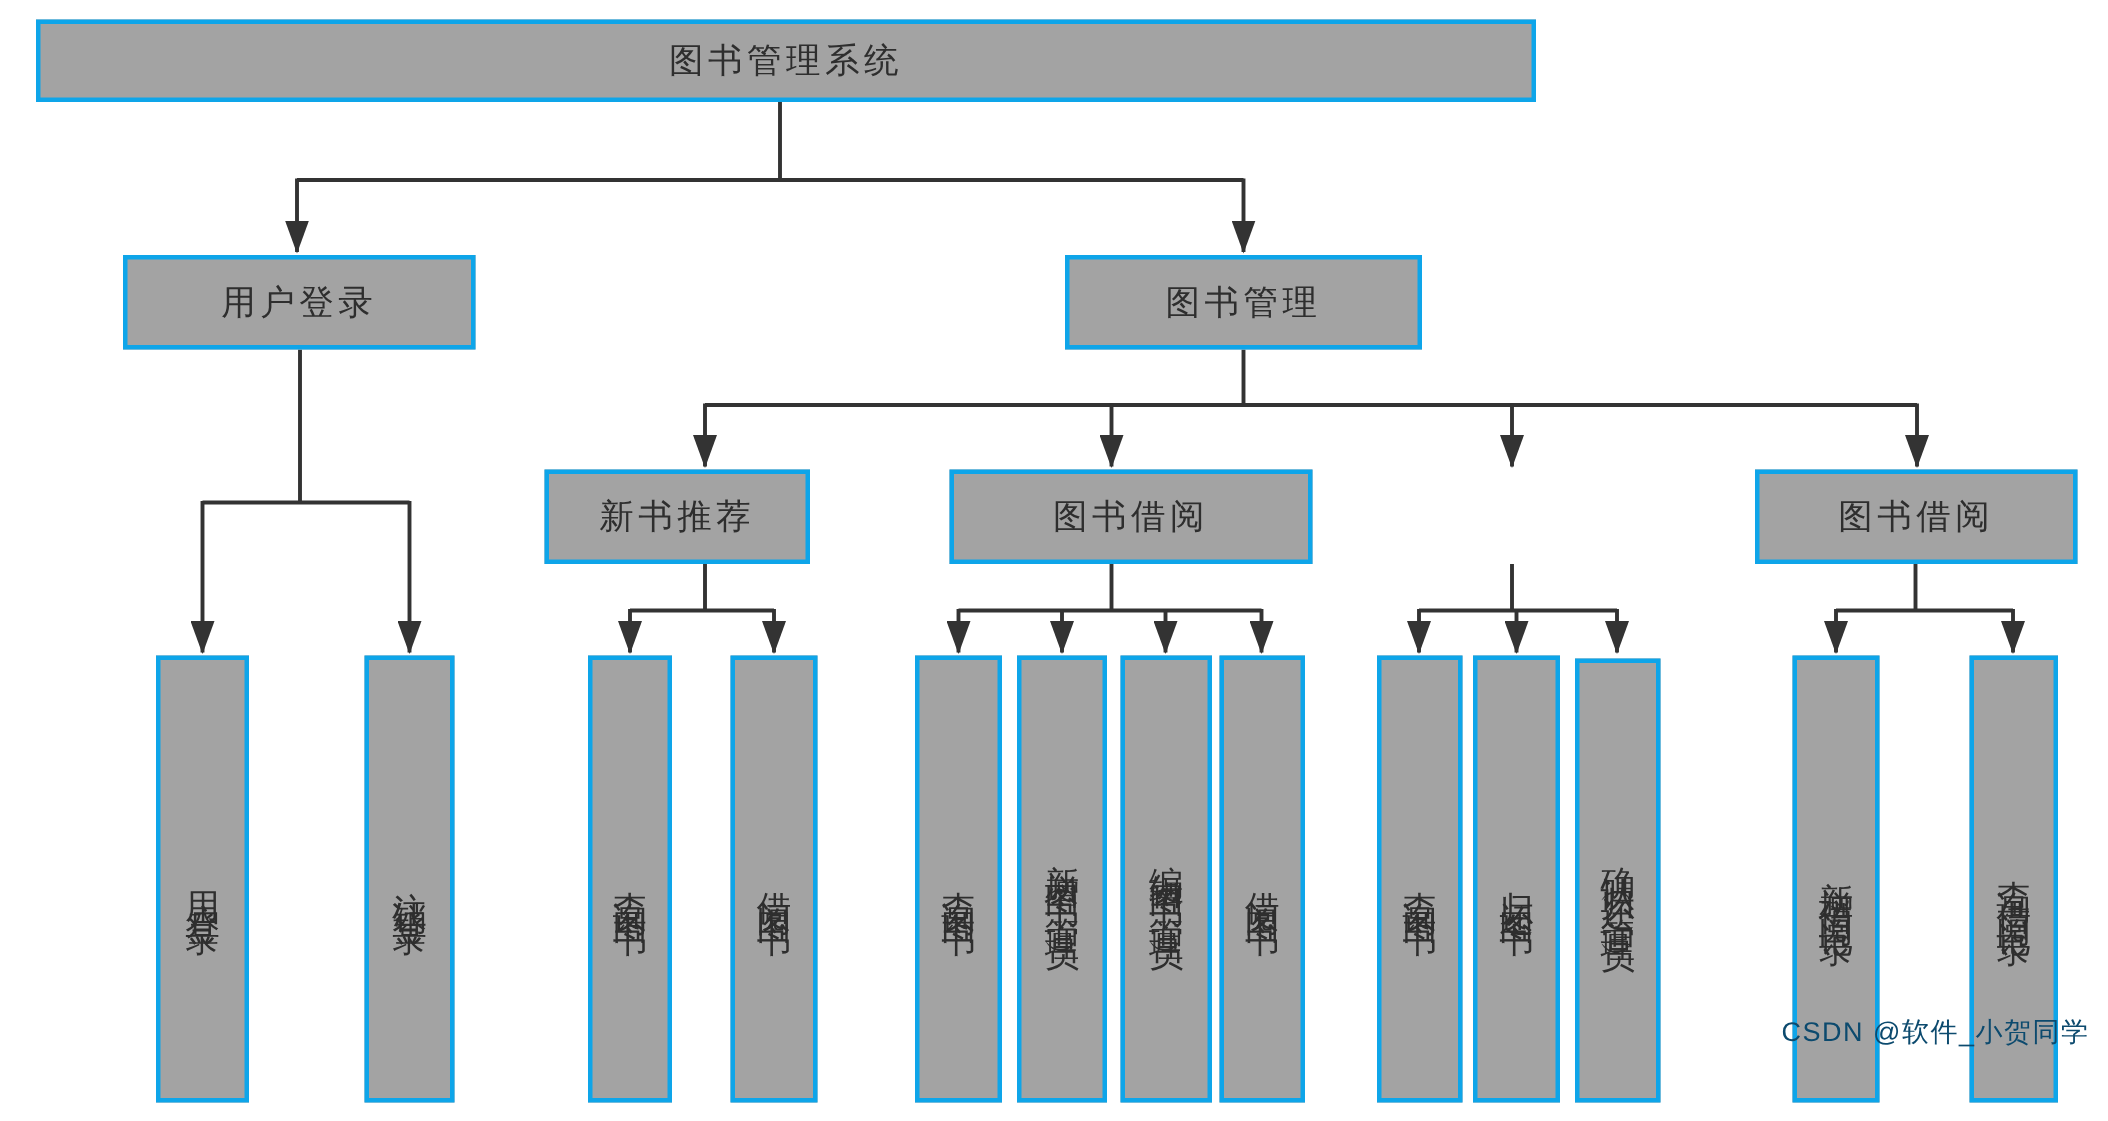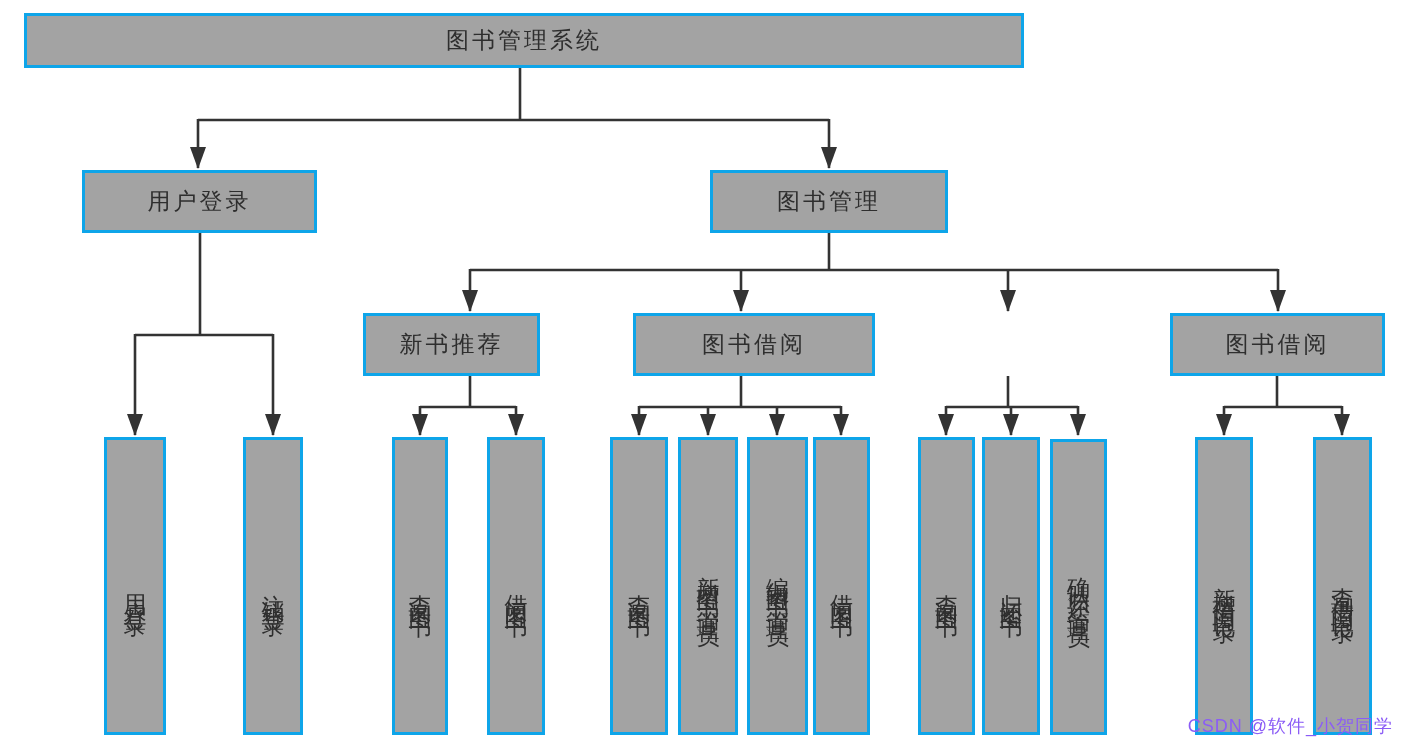--- a/index.html
+++ b/index.html
@@ -36,24 +36,24 @@
     writing-mode: vertical-rl;
     text-orientation: mixed;
     font-size: 23px;
     letter-spacing: 7px;
     line-height: 1;
     text-indent: 7px; 
   }
   .watermark {
     position: absolute;
     right: 12px;
-    top: 714px;
+    top: 676px;
     font-size: 18px;
     letter-spacing: 1px;
-    color: #8b5cf6;
+    color: #0c4a6e;
     white-space: nowrap;
   }
 </style>
 </head>
 <body>
 
 <div class="canvas">
 
   <svg class="connectors" viewBox="0 0 1405 747" xmlns="http://www.w3.org/2000/svg">
     <defs>

